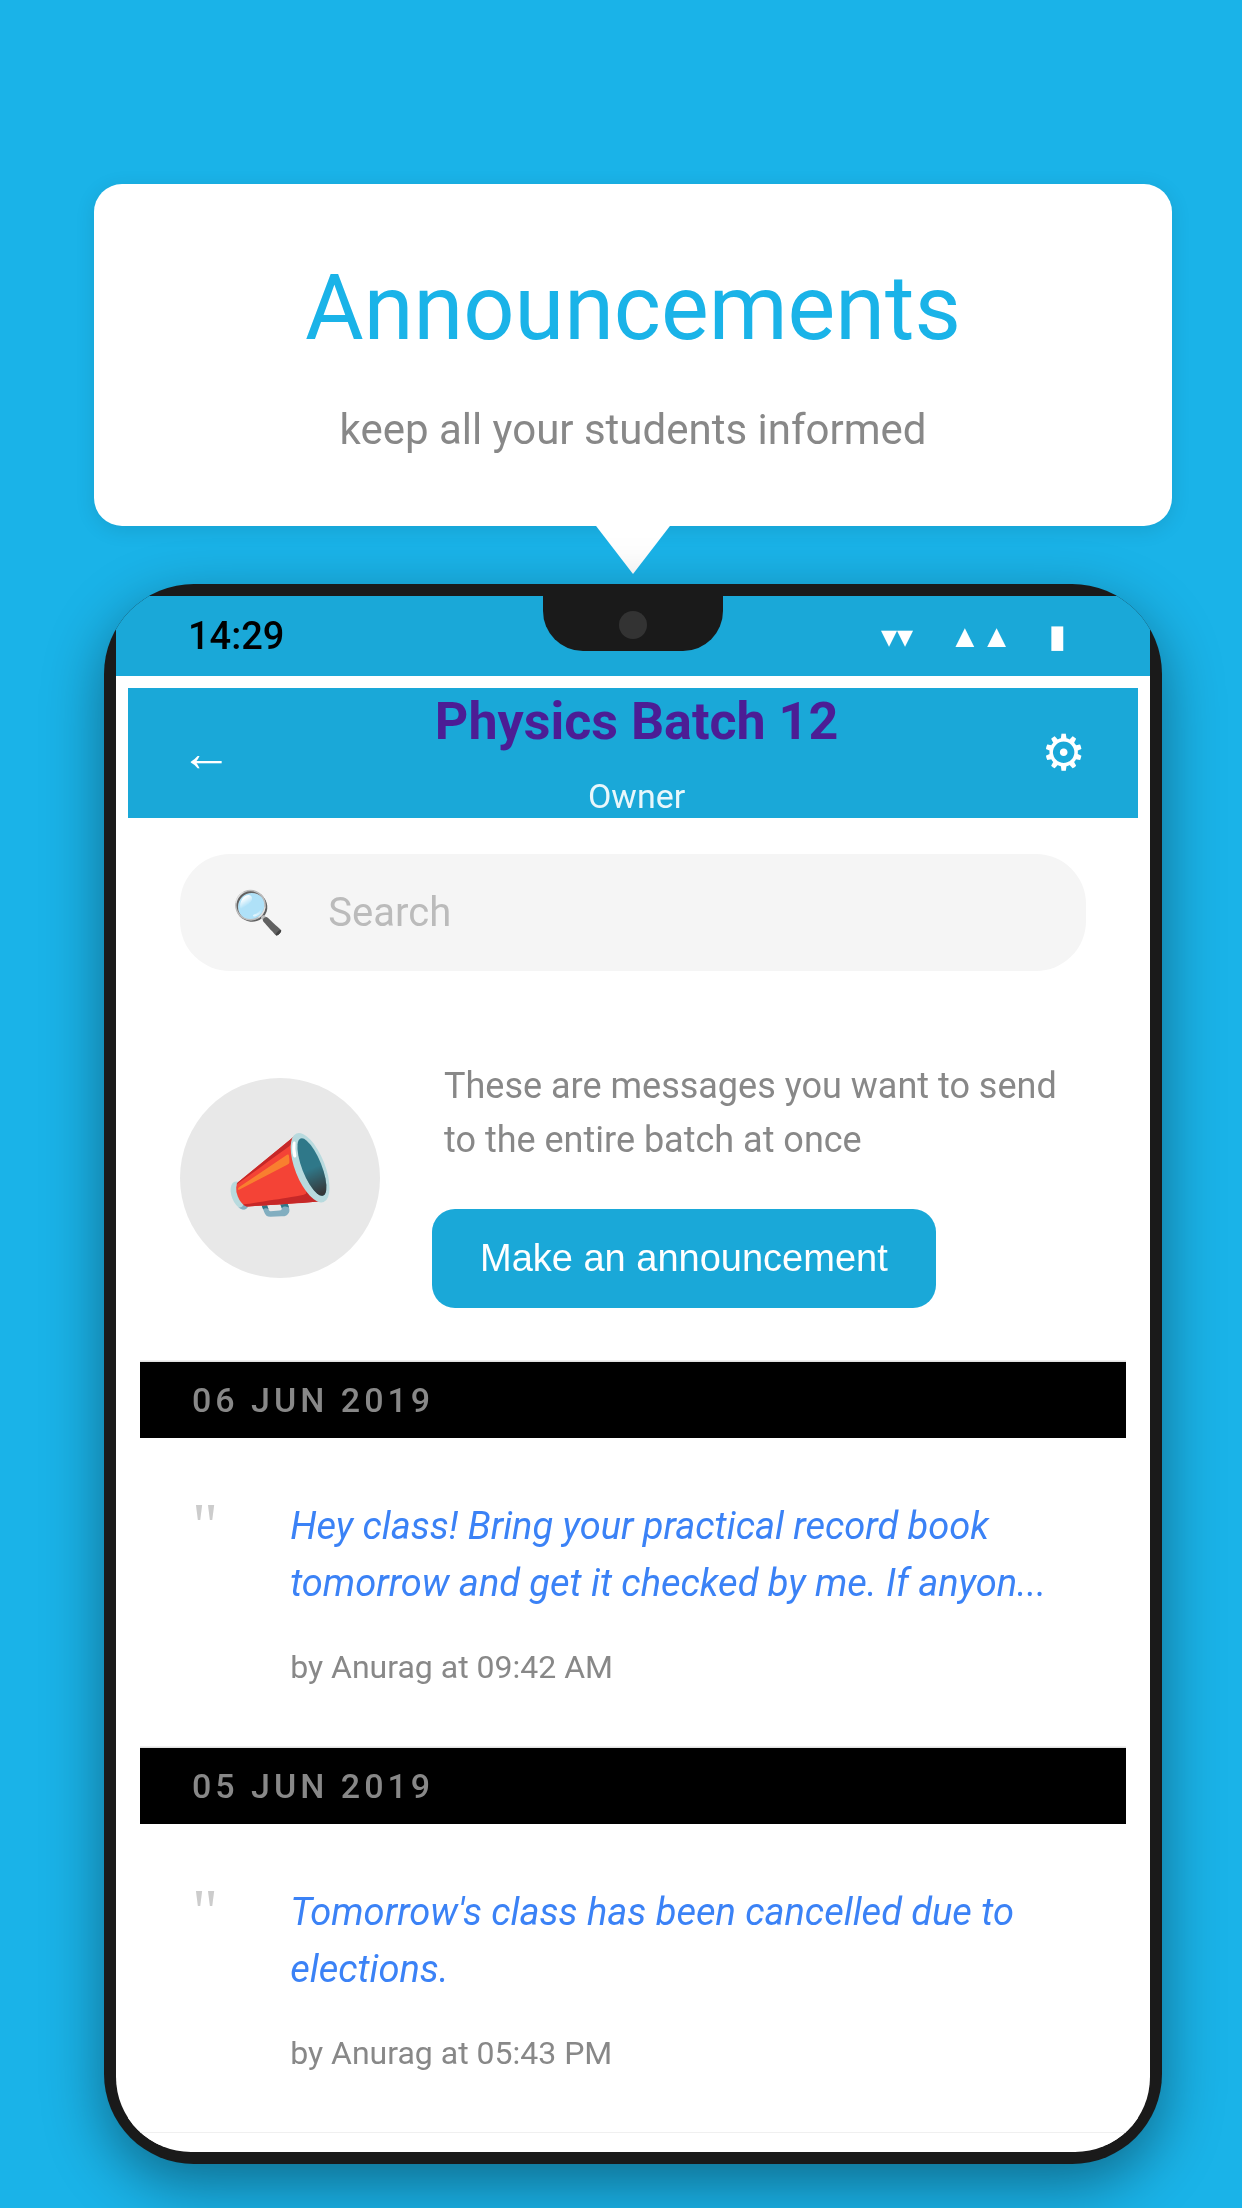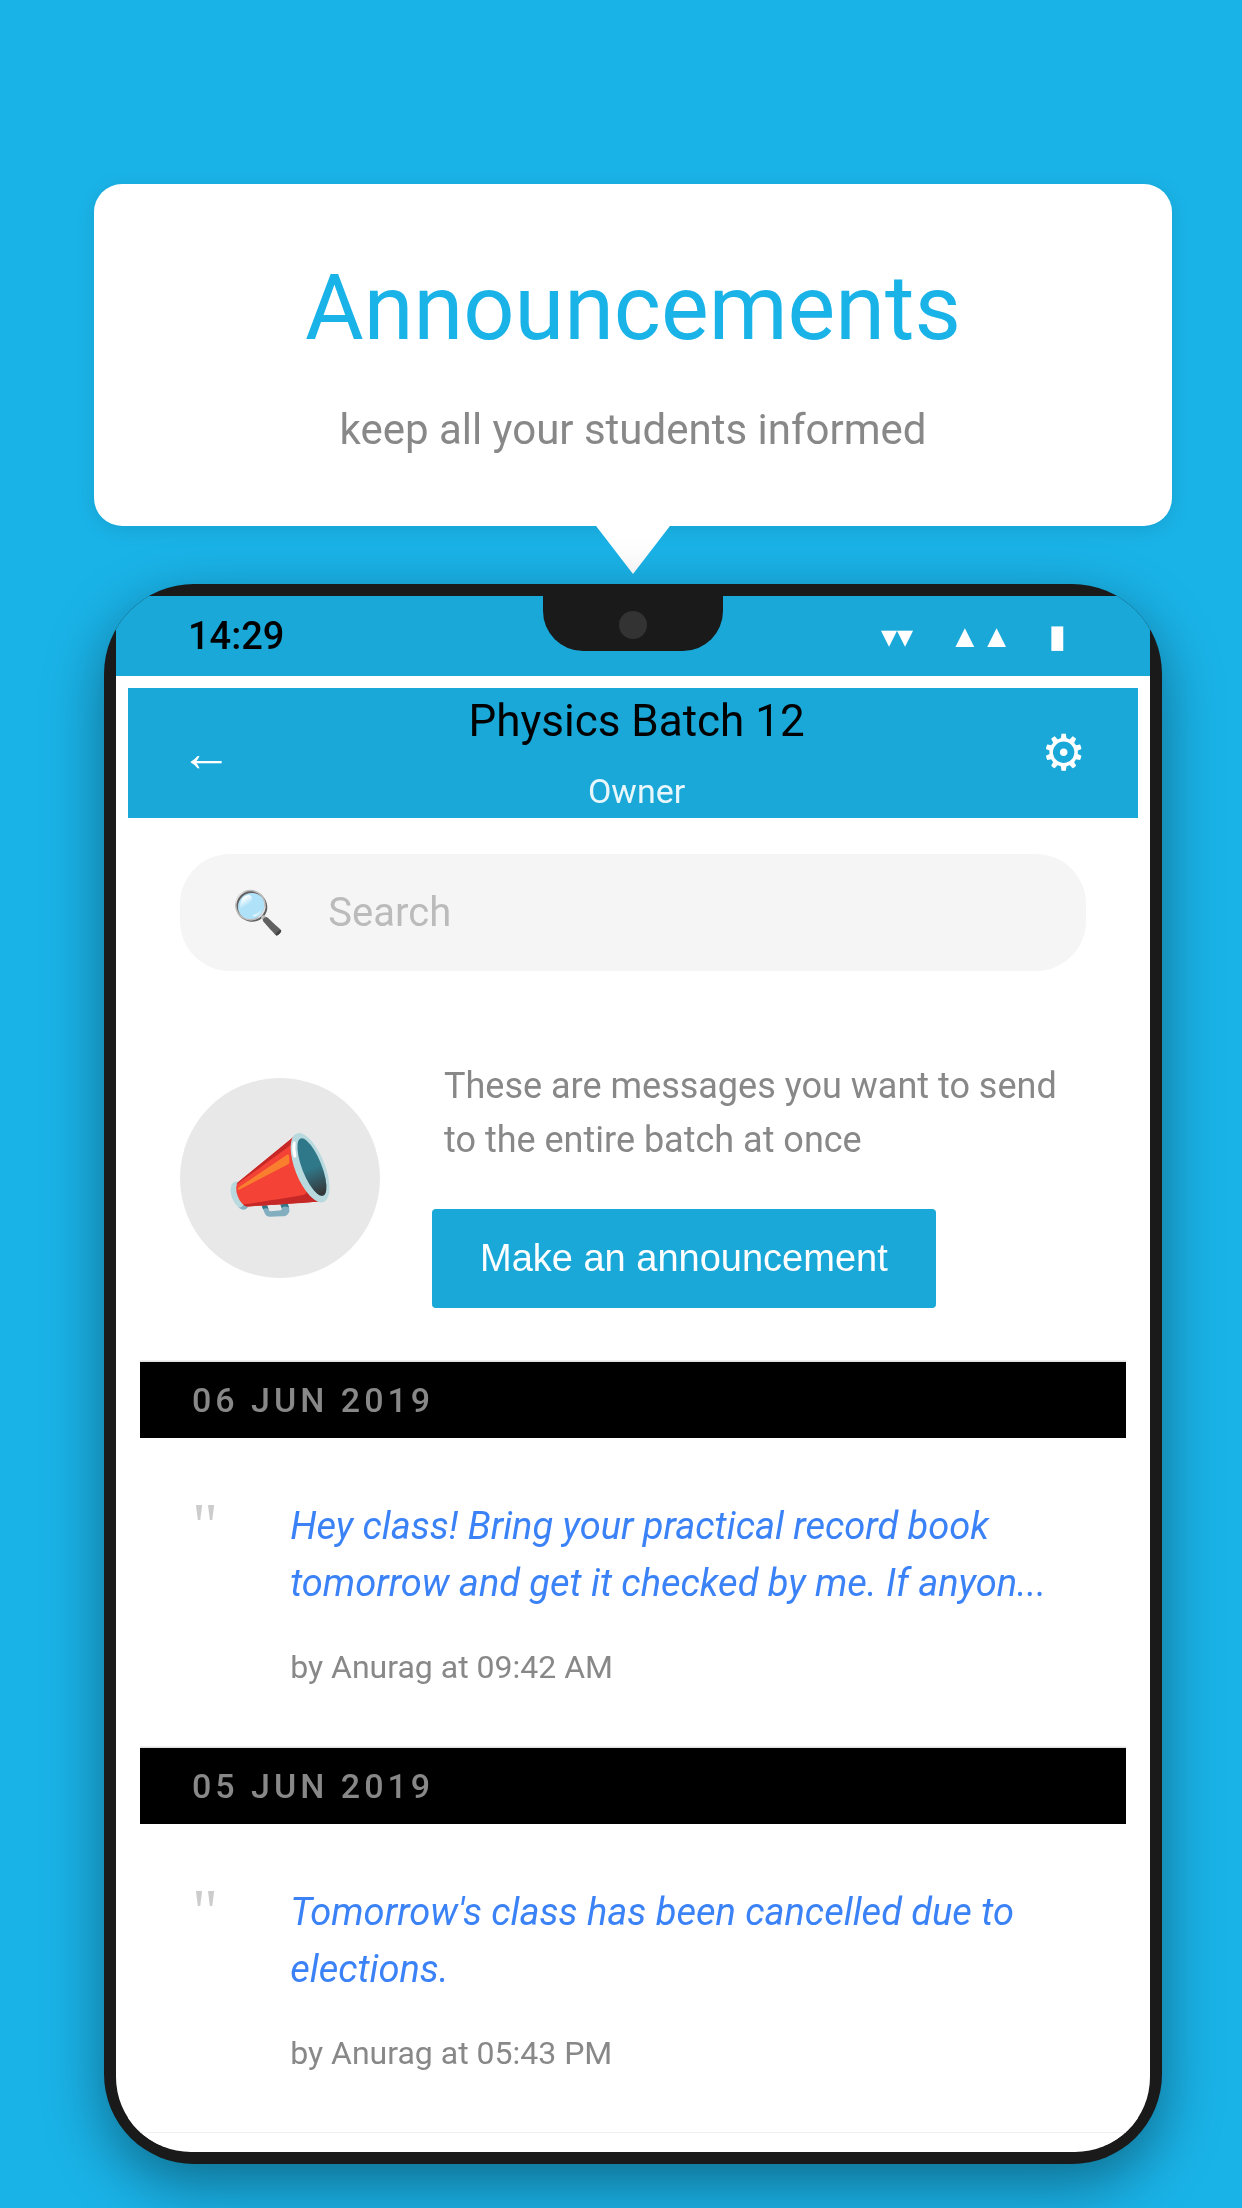--- a/index.html
+++ b/index.html
@@ -140,23 +140,23 @@
       font-size: 52px;
       cursor: pointer;
     }
 
     .header-center {
       flex: 1;
       text-align: center;
     }
 
     .header-title {
-      color: #000000;
-      font-size: 44px;
-      font-weight: 400;
+      color: #4c1d95;
+      font-size: 52px;
+      font-weight: 700;
     }
 
     .header-subtitle {
       color: rgba(255,255,255,0.9);
       font-size: 34px;
     }
 
     .gear-icon {
       color: white;
       font-size: 50px;
@@ -264,21 +264,21 @@
       font-size: 36px;
       color: #888;
       line-height: 1.5;
       margin-bottom: 30px;
     }
 
     .make-announcement-btn {
       background: #1aa8d8;
       color: white;
       border: none;
-      border-radius: 4px;
+      border-radius: 23px;
       padding: 28px 48px;
       font-size: 38px;
       font-weight: 500;
       cursor: pointer;
     }
 
     
     .date-separator {
       background: #000000;
       padding: 18px 40px;

